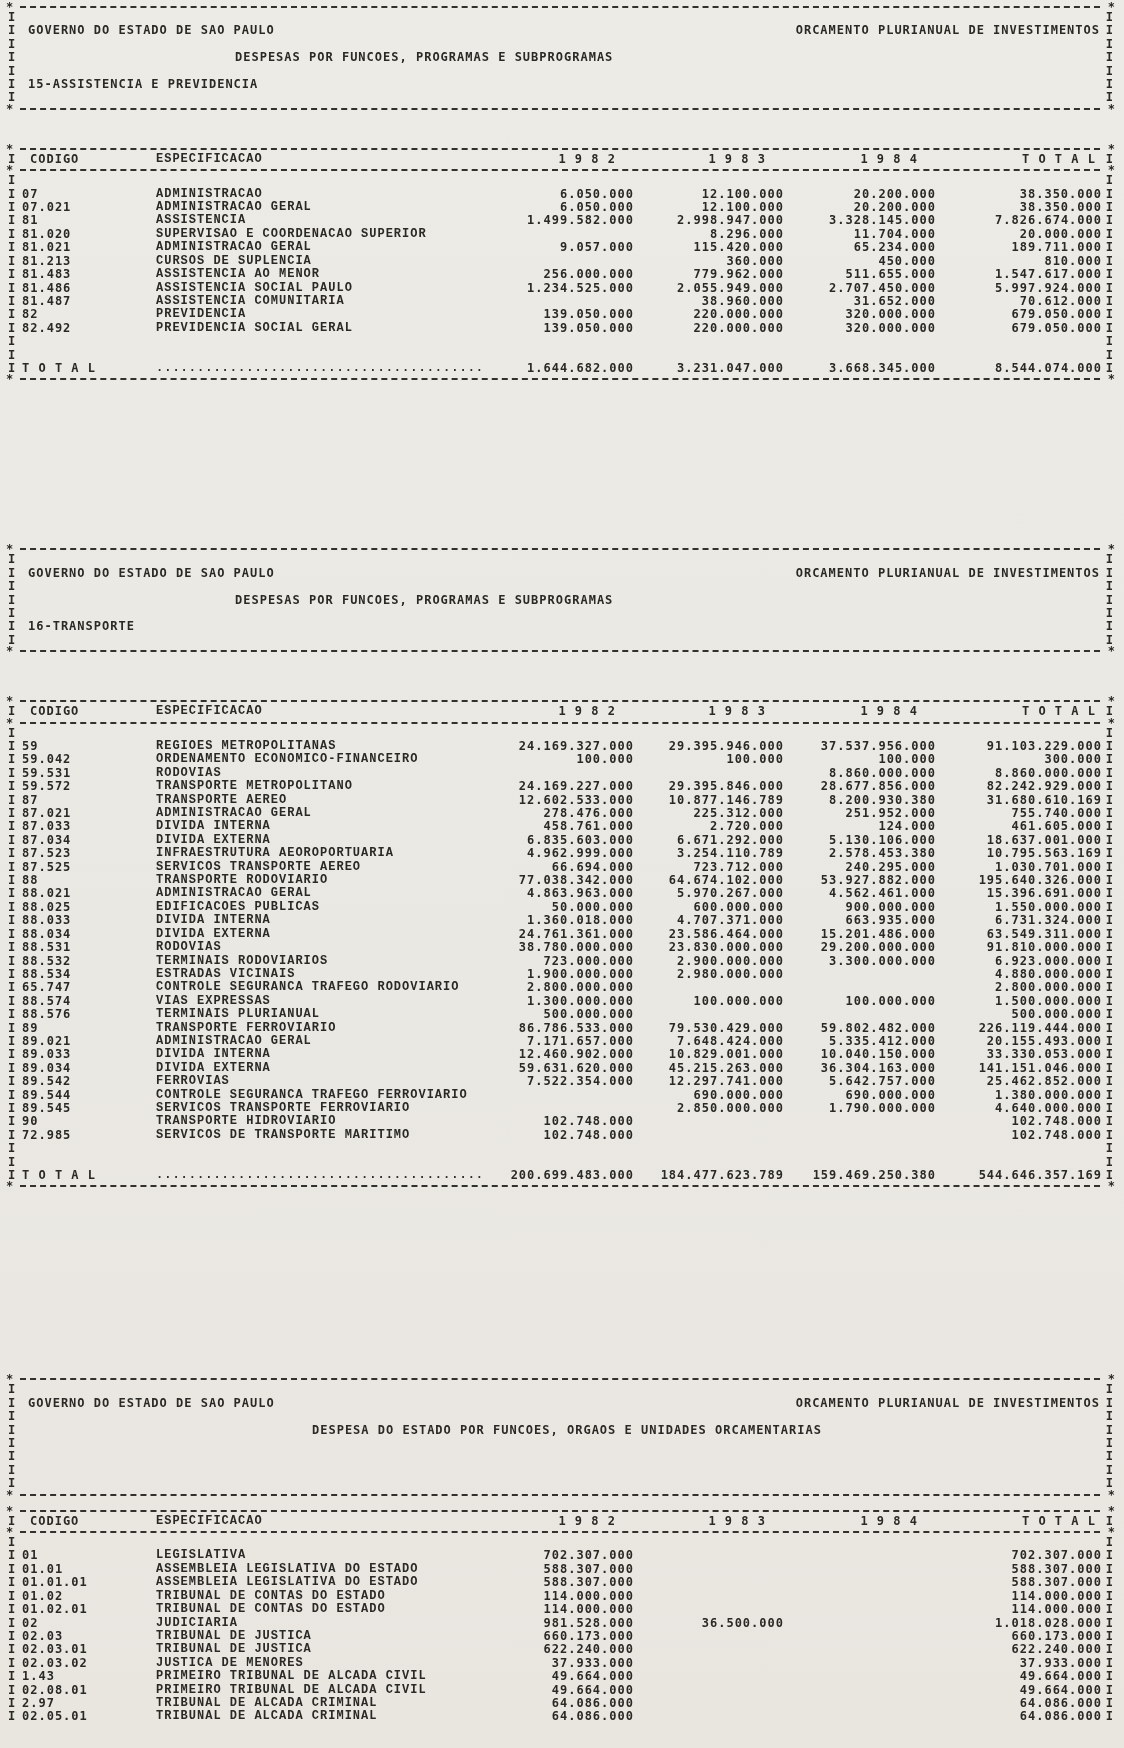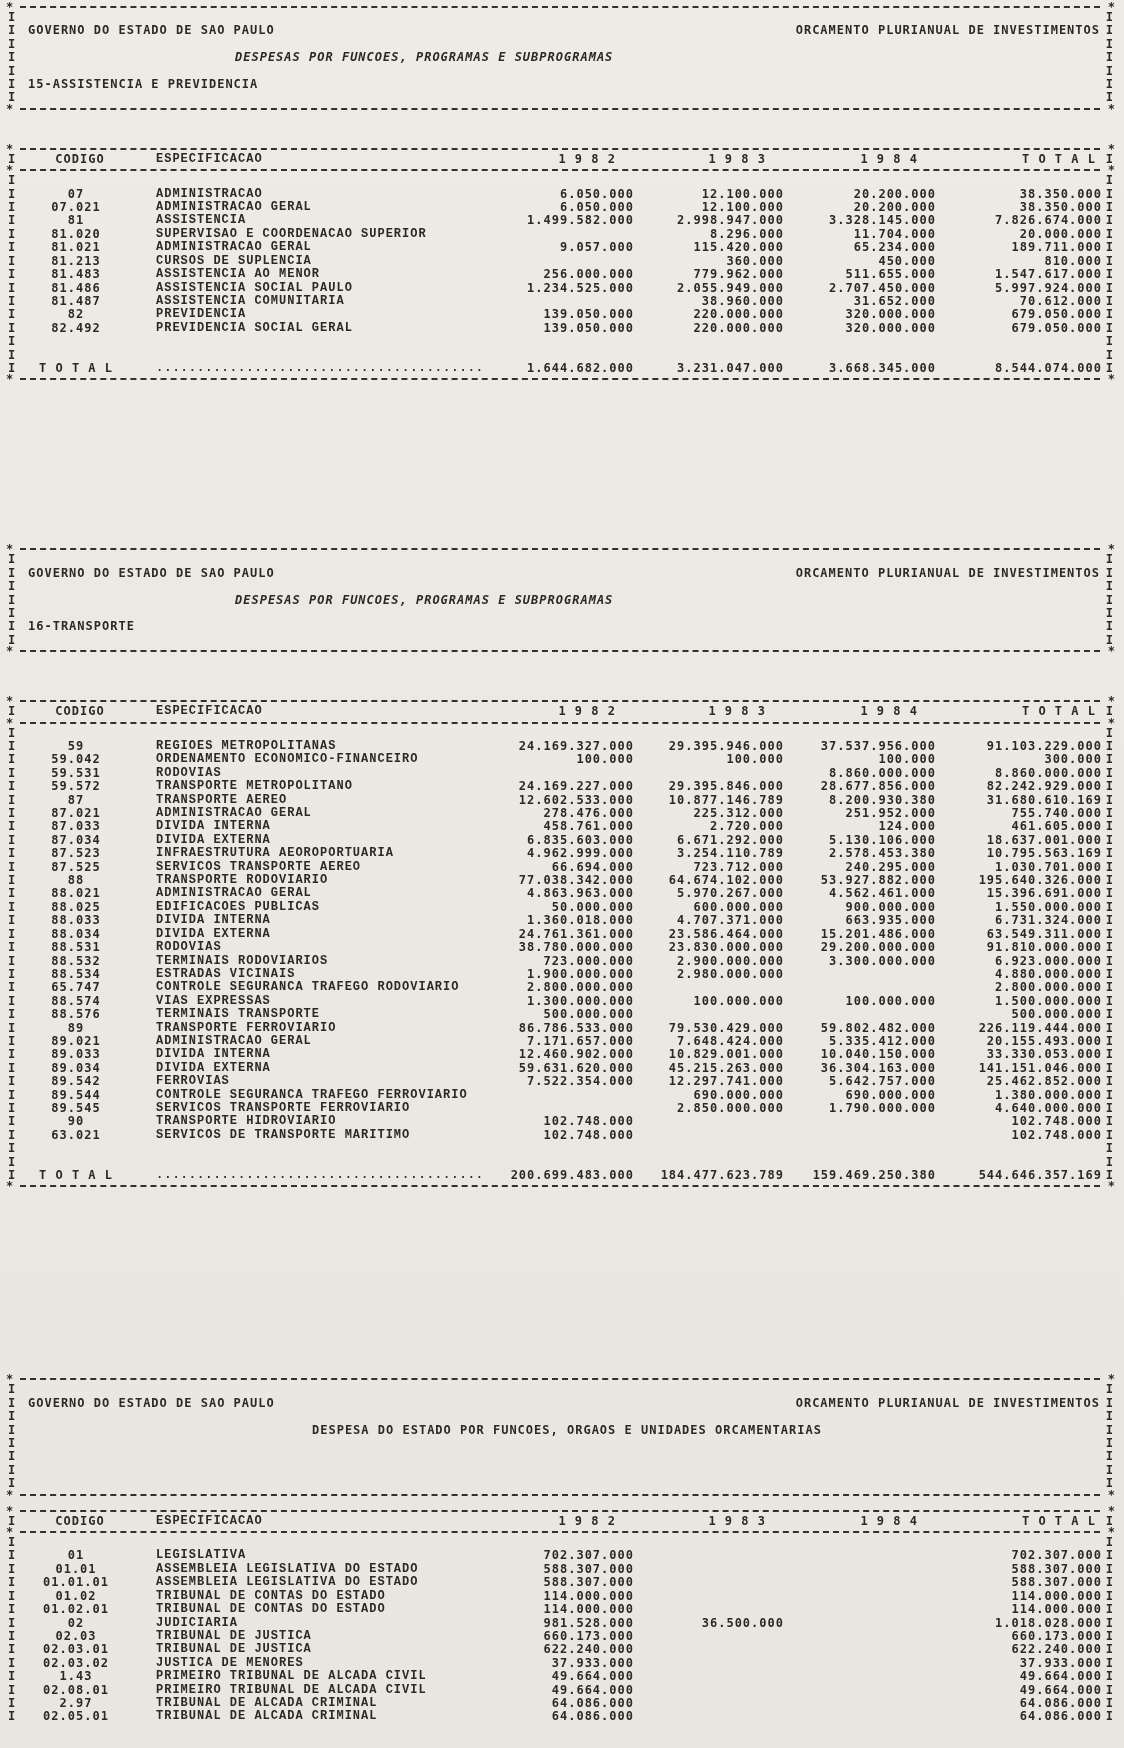--- a/index.html
+++ b/index.html
@@ -12,33 +12,33 @@
   }
   .page{padding:3px 4px 0 4px;}
   .box{width:1112px;}
   
   .line{display:grid;grid-template-columns:16px 1fr 16px;min-height:13.4px;line-height:13.4px;}
   .line::before{content:"I";padding-left:4px;}
   .line::after{content:"I";text-align:right;padding-right:2px;}
   .mid{display:flex;overflow:hidden;align-items:center;}
   .mid.split{justify-content:space-between;}
   .mid .lpad{padding-left:8px;}
-  .mid.pos1{padding-left:215px;font-style:italic;}
+  .mid.pos1{padding-left:215px;}
   .mid.pos3{padding-left:292px;}
   
   .rule{display:grid;grid-template-columns:16px 1fr 16px;height:8px;line-height:8px;}
   .rule::before{content:"*";padding-left:2px;}
   .rule::after{content:"*";text-align:right;}
   .dash{border-top:2px dashed #33312c;margin-top:3px;}
   
   .trow{display:grid;grid-template-columns:16px 110px 356px 148px 150px 152px 166px 1fr;
         min-height:13.4px;line-height:13.4px;}
   .trow::before{content:"I";padding-left:4px;}
   .trow::after{content:"I";text-align:right;padding-right:2px;}
-  .c-code{padding-left:2px;white-space:nowrap;overflow:hidden;text-align:center;}
+  .c-code{padding-left:2px;white-space:nowrap;overflow:hidden;}
   .c-label{padding-left:26px;white-space:nowrap;overflow:hidden;font-family:Liberation Mono, monospace;}
   .c-num,.c-total{text-align:right;white-space:nowrap;overflow:hidden;}
   .thead .c-num{padding-right:18px;}
   .thead .c-total{padding-right:6px;}
   .thead .c-code{padding-left:10px;}
   .gap32{height:32px;}.gap42{height:42px;}.gap8{height:8px;}
   .secgap1{height:162px;}.secgap2{height:185px;}
 </style>
 </head>
 <body>
@@ -427,21 +427,21 @@
           <div class="trow">
           <span class="c-code">88.574</span>
           <span class="c-label">VIAS EXPRESSAS</span>
           <span class="c-num">1.300.000.000</span>
           <span class="c-num">100.000.000</span>
           <span class="c-num">100.000.000</span>
           <span class="c-total">1.500.000.000</span>
         </div>
           <div class="trow">
           <span class="c-code">88.576</span>
-          <span class="c-label">TERMINAIS TRANSPORTE</span>
+          <span class="c-label">TERMINAIS PLURIANUAL</span>
           <span class="c-num">500.000.000</span>
           <span class="c-num"></span>
           <span class="c-num"></span>
           <span class="c-total">500.000.000</span>
         </div>
           <div class="trow">
           <span class="c-code">89</span>
           <span class="c-label">TRANSPORTE FERROVIARIO</span>
           <span class="c-num">86.786.533.000</span>
           <span class="c-num">79.530.429.000</span>
@@ -498,21 +498,21 @@
         </div>
           <div class="trow">
           <span class="c-code">90</span>
           <span class="c-label">TRANSPORTE HIDROVIARIO</span>
           <span class="c-num">102.748.000</span>
           <span class="c-num"></span>
           <span class="c-num"></span>
           <span class="c-total">102.748.000</span>
         </div>
           <div class="trow">
-          <span class="c-code">63.021</span>
+          <span class="c-code">72.985</span>
           <span class="c-label">SERVICOS DE TRANSPORTE MARITIMO</span>
           <span class="c-num">102.748.000</span>
           <span class="c-num"></span>
           <span class="c-num"></span>
           <span class="c-total">102.748.000</span>
         </div>
         </div>
       <div class="line">
           <span class="mid"></span>
         </div>

